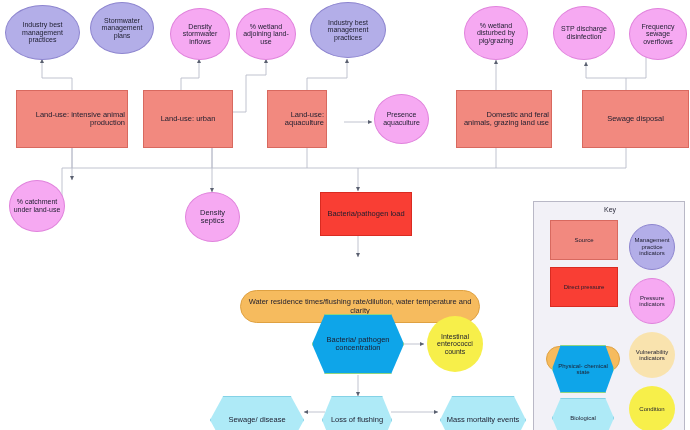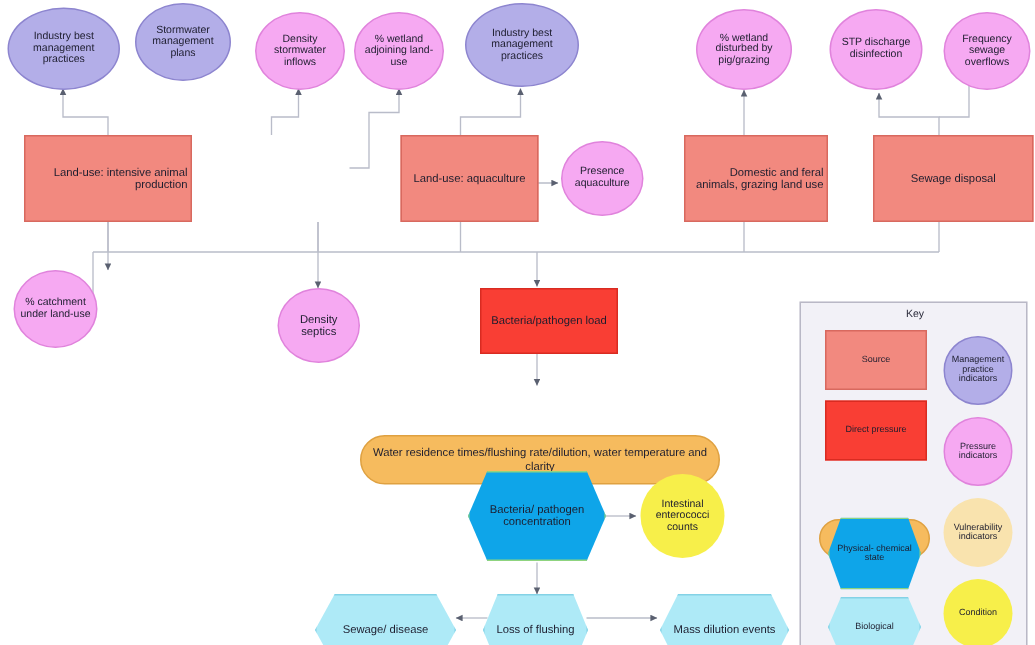--- a/index.html
+++ b/index.html
@@ -122,22 +122,25 @@
   </div>
 
   <div class="node ellipse ell-press" style="left:629px;top:8px;width:58px;height:52px;font-size:7px;">
     <span>Frequency sewage overflows</span>
   </div>
 
   <div class="node rect-source" style="left:16px;top:90px;width:112px;height:58px;font-size:7.5px;">
     <span>Land-use: intensive animal production</span>
   </div>
 
-
-  <div class="node rect-source" style="left:267px;top:90px;width:92px;height:58px;font-size:7.5px;">
+  <div class="node rect-source" style="left:143px;top:90px;width:90px;height:58px;font-size:7.5px;">
+    <span>Land-use: urban</span>
+  </div>
+
+  <div class="node rect-source" style="left:267px;top:90px;width:60px;height:58px;font-size:7.5px;">
     <span>Land-use: aquaculture</span>
   </div>
 
   <div class="node ellipse ell-press" style="left:374px;top:94px;width:55px;height:50px;font-size:7px;">
     <span>Presence aquaculture</span>
   </div>
 
   <div class="node rect-source" style="left:456px;top:90px;width:96px;height:58px;font-size:7.5px;">
     <span>Domestic and feral animals, grazing land use</span>
   </div>
@@ -172,21 +175,21 @@
 
   <div class="node hexblue" style="left:210px;top:396px;width:94px;height:48px;font-size:7.5px;">
     <span>Sewage/ disease</span>
   </div>
 
   <div class="node hexblue" style="left:322px;top:396px;width:70px;height:48px;font-size:7.5px;">
     <span>Loss of flushing</span>
   </div>
 
   <div class="node hexblue" style="left:440px;top:396px;width:86px;height:48px;font-size:7.5px;">
-    <span>Mass dilution events</span>
+    <span>Mass mortality events</span>
   </div>
 
   <div id="key">
     <div id="key-title">Key</div>
 
     <div class="kshape rect-source" style="left:16px;top:18px;width:68px;height:40px;">
       <span>Source</span>
     </div>
 
     <div class="kshape rect-direct" style="left:16px;top:65px;width:68px;height:40px;">

